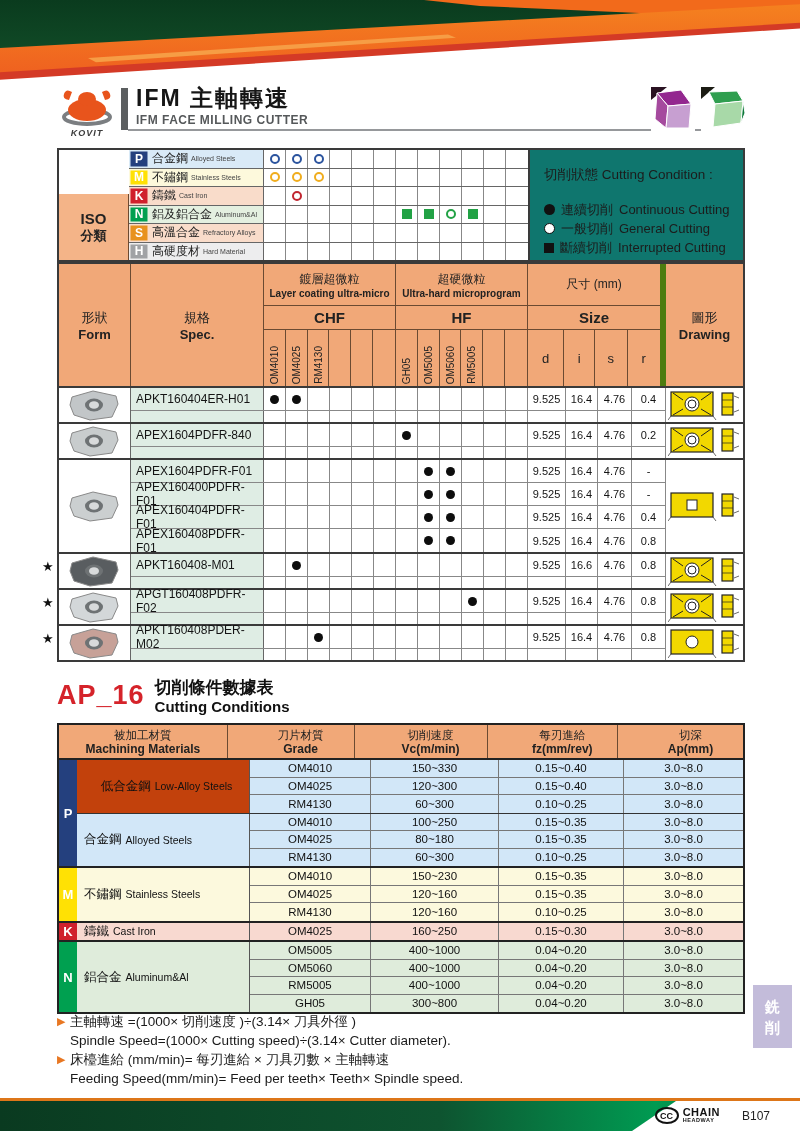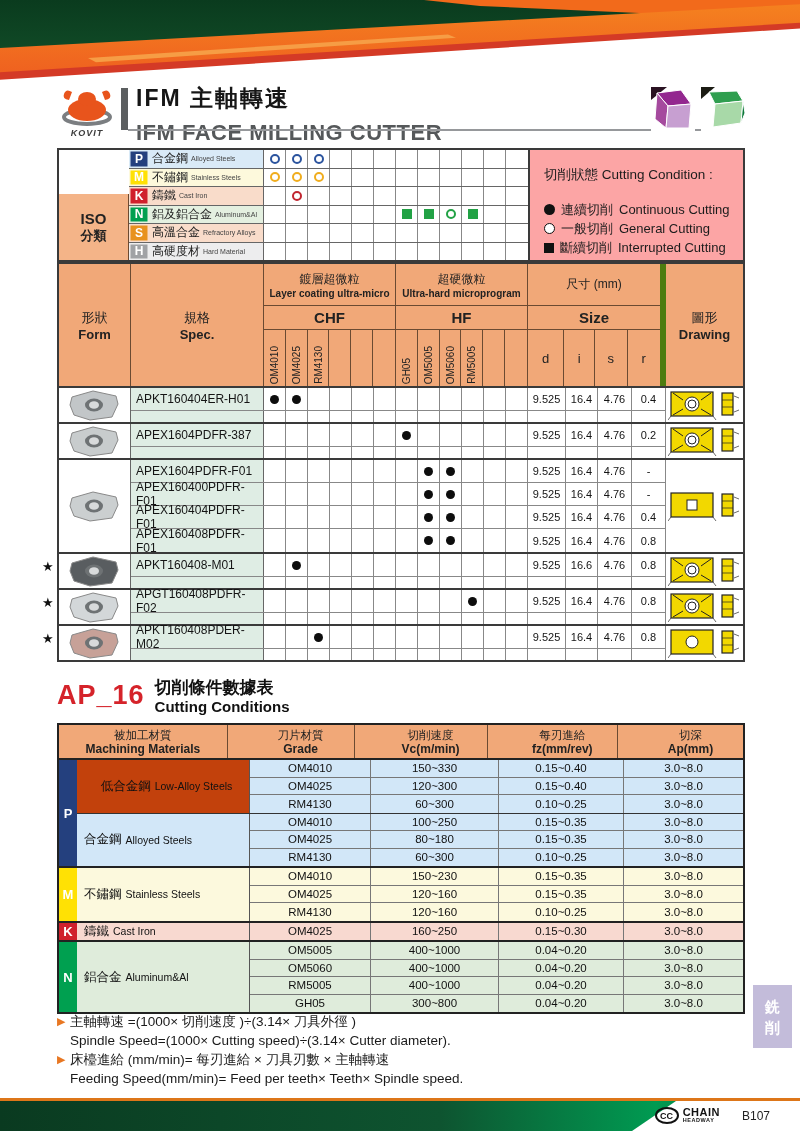--- a/index.html
+++ b/index.html
@@ -16,21 +16,21 @@
                clip-path:polygon(0 57%,100% 5%,100% 30%,0 88%); }
   .d-hilite  { background:#f69d45; clip-path:polygon(11% 69%,56% 41%,57% 45%,12% 74%); }
   .d-red     { background:#d43a26; clip-path:polygon(0 86%,100% 27%,100% 34%,0 95%); }
 
   
   .logo { position:absolute; left:56px; top:86px; width:62px; height:52px; text-align:center; }
   .logo .brand { font-size:9px; font-weight:bold; font-style:italic; color:#3c3c3c; letter-spacing:1px; margin-top:-2px; }
   .title-bar  { position:absolute; left:121px; top:88px; width:7px; height:42px; background:#5b5e60; }
   .titles { position:absolute; left:136px; top:86px; }
   .title-zh { font-size:23px; font-weight:bold; color:#161616; letter-spacing:2px; line-height:25px; }
-  .title-en { font-size:22px; font-weight:bold; color:#55585a; letter-spacing:0.5px; line-height:19px;margin-top:12px; }
+  .title-en { font-size:12px; font-weight:bold; color:#55585a; letter-spacing:0.5px; line-height:19px; }
   .title-rule { position:absolute; left:128px; top:129px; width:617px; height:2px; background:#96989b; }
   .cubes { position:absolute; right:55px; top:87px; display:flex; gap:6px; }
 
   
   .top-block { position:absolute; left:57px; top:148px; width:688px; height:114px;
                display:flex; border:2px solid #3a3a3a; background:#fff; }
   .iso-wrap { width:469px; display:flex; }
   .iso-left { width:70px; background:#f4b488; display:flex; flex-direction:column;
               justify-content:center; align-items:center; border-right:1px solid #6b4a32;margin-top:44px; }
   .iso-left .l1 { font-size:15px; font-weight:bold; color:#222; }
@@ -43,21 +43,21 @@
   .iso-name { width:115px; display:flex; align-items:center; gap:3px; padding-left:3px;
               border-right:1px solid #666; overflow:hidden; white-space:nowrap; }
   .iso-name .zh { font-size:12px; color:#222; }
   .iso-name .en { font-size:7px; color:#444; }
   .iso-grid { display:flex; }
   .iso-cell { width:22px; border-right:1px solid #888; background:#fff;
               display:flex; align-items:center; justify-content:center; }
   .iso-cell:last-child { border-right:none; }
   .mk-circle { width:10px; height:10px; border-radius:50%; border:2px solid #000; }
   .mk-square { width:10px; height:10px; }
-  .legend { flex:1; border-left:2px solid #3a3a3a; padding:16px 0 0 14px; background:#fca5a5; }
+  .legend { flex:1; border-left:2px solid #3a3a3a; padding:16px 0 0 14px; background:#0f766e; }
   .legend-title { font-size:13.5px; color:#1c1c1c; margin-bottom:16px; }
   .legend-item { display:flex; align-items:center; gap:6px; font-size:13px; color:#1c1c1c; line-height:19px; }
   .sym { display:inline-block; flex:0 0 auto; }
   .sym-fc { width:11px; height:11px; border-radius:50%; background:#111; }
   .sym-oc { width:11px; height:11px; border-radius:50%; border:1.5px solid #111; background:#fff; }
   .sym-fs { width:10px; height:10px; background:#111; }
 
   
   .spec-table { position:absolute; left:57px; top:262px; width:688px; border:2px solid #3a3a3a; background:#fff; }
   .spec-header { display:flex; height:122px; background:#f1a878; }
@@ -519,21 +519,21 @@
         <div class="sgroup">
           <div class="g-form">
             <svg width="58" height="34" viewBox="0 0 58 34">
               <polygon points="6,9 27,3 50,8 52,16 46,29 24,32 8,27 4,17" fill="#c8cccd" stroke="#898989" stroke-width="1"></polygon>
               <ellipse cx="28" cy="17" rx="9" ry="6.5" fill="#6e7274"></ellipse>
               <ellipse cx="28" cy="17" rx="5" ry="3.8" fill="#d8dadb"></ellipse>
             </svg>
           </div>
           <div class="g-rows">
             <div class="srow" style="height: 23px;">
-              <div class="s-spec">APEX1604PDFR-387</div>
+              <div class="s-spec">APEX1604PDFR-840</div>
               <div class="s-cell"></div>
               <div class="s-cell"></div>
               <div class="s-cell"></div>
               <div class="s-cell"></div>
               <div class="s-cell"></div>
               <div class="s-cell"></div>
               <div class="s-cell">
                 <span class="dot"></span>
               </div>
               <div class="s-cell"></div>

